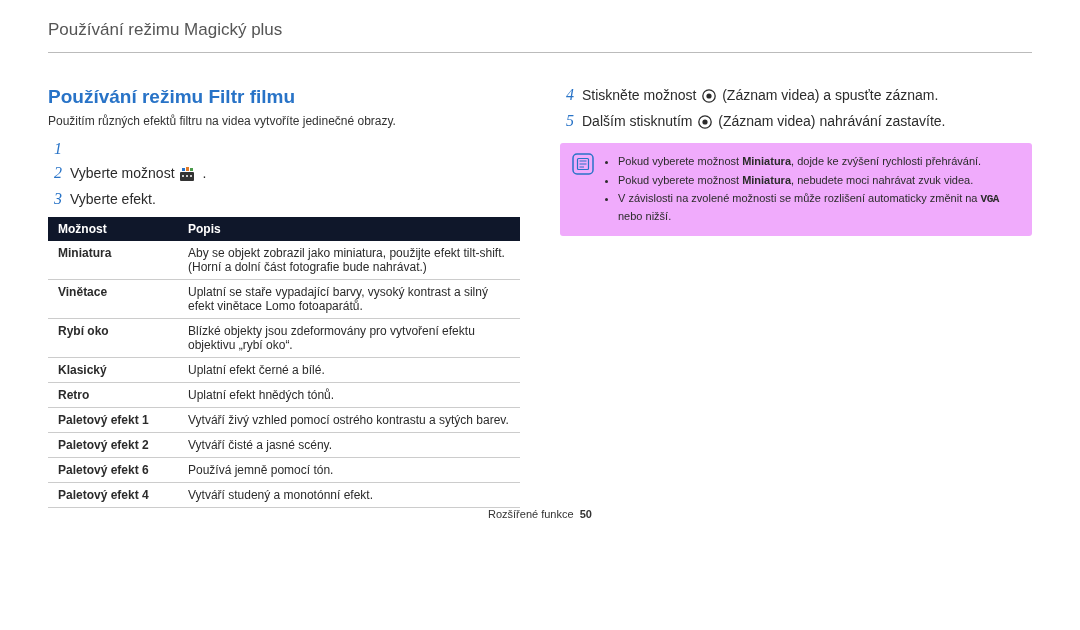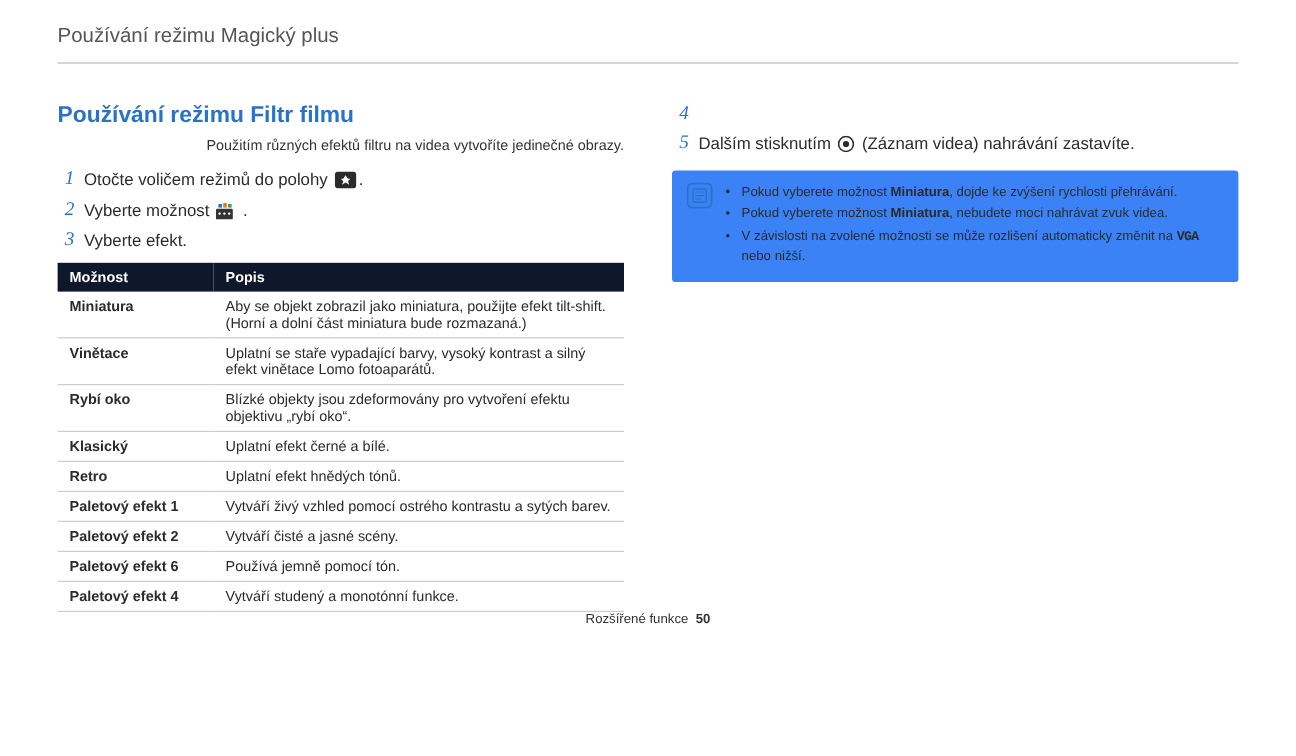--- a/index.html
+++ b/index.html
@@ -44,21 +44,20 @@
     color: #2873c7;
     font-size: 19px;
     font-weight: 600;
     margin: 0 0 6px 0;
   }
 
   .subtitle {
     font-size: 12px;
     color: #333;
     margin: 0 0 12px 0;
-    text-align: right;
   }
 
   ol.steps {
     list-style: none;
     padding: 0;
     margin: 0 0 8px 0;
   }
 
   ol.steps > li {
     display: flex;
@@ -113,21 +112,21 @@
 
   table.opts td.name {
     font-weight: 700;
     white-space: nowrap;
     width: 110px;
   }
 
   .note-box {
     display: flex;
     gap: 10px;
-    background: #3b82f6;
+    background: #f0abfc;
     border-radius: 3px;
     padding: 10px 12px;
     font-size: 11px;
     line-height: 1.5;
     margin-top: 12px;
   }
 
   .note-icon {
     flex-shrink: 0;
     width: 22px;
@@ -164,28 +163,20 @@
 
   <div class="cols">
 
     <div class="col">
       <h2 class="heading">Používání režimu Filtr filmu</h2>
       <p class="subtitle">Použitím různých efektů filtru na videa vytvoříte jedinečné obrazy.</p>
 
       <ol class="steps">
         <li>
           <span class="step-num">1</span>
-          <span class="step-text">
-            <span>Otočte voličem režimů do polohy </span><span class="icon-box">
-                <svg width="18" height="14" viewBox="0 0 18 14">
-                  <rect x="0" y="0" width="18" height="14" rx="3" fill="#2b2b2b"></rect>
-                  <polygon points="9,3 11,6 13,6 11,8 12,11 9,9 6,11 7,8 5,6 7,6" fill="#fff"></polygon>
-                </svg>
-              </span><span>.</span>
-          </span>
         </li>
         <li>
           <span class="step-num">2</span>
           <span class="step-text">
             <span>Vyberte možnost </span><span class="icon-box">
                 <svg width="20" height="14" viewBox="0 0 20 14">
                   <rect x="0" y="5" width="14" height="9" rx="1" fill="#333"></rect>
                   <circle cx="3" cy="9" r="1" fill="#fff"></circle>
                   <circle cx="7" cy="9" r="1" fill="#fff"></circle>
                   <circle cx="11" cy="9" r="1" fill="#fff"></circle>
@@ -205,21 +196,21 @@
       <table class="opts">
         <thead>
           <tr>
             <th>Možnost</th>
             <th>Popis</th>
           </tr>
         </thead>
         <tbody id="opts-body">
             <tr>
               <td class="name">Miniatura</td>
-              <td>Aby se objekt zobrazil jako miniatura, použijte efekt tilt-shift. (Horní a dolní část miniatura bude rozmazaná.)</td>
+              <td>Aby se objekt zobrazil jako miniatura, použijte efekt tilt-shift. (Horní a dolní část fotografie bude nahrávat.)</td>
             </tr>
             <tr>
               <td class="name">Vinětace</td>
               <td>Uplatní se staře vypadající barvy, vysoký kontrast a silný efekt vinětace Lomo fotoaparátů.</td>
             </tr>
             <tr>
               <td class="name">Rybí oko</td>
               <td>Blízké objekty jsou zdeformovány pro vytvoření efektu objektivu „rybí oko“.</td>
             </tr>
             <tr>
@@ -237,30 +228,38 @@
             <tr>
               <td class="name">Paletový efekt 2</td>
               <td>Vytváří čisté a jasné scény.</td>
             </tr>
             <tr>
               <td class="name">Paletový efekt 6</td>
               <td>Používá jemně pomocí tón.</td>
             </tr>
             <tr>
               <td class="name">Paletový efekt 4</td>
-              <td>Vytváří studený a monotónní funkce.</td>
+              <td>Vytváří studený a monotónní efekt.</td>
             </tr>
           </tbody>
       </table>
     </div>
 
     <div class="col">
       <ol class="steps">
         <li>
           <span class="step-num">4</span>
+          <span class="step-text">
+            <span>Stiskněte možnost </span><span class="icon-box">
+                <svg width="14" height="14" viewBox="0 0 14 14">
+                  <circle cx="7" cy="7" r="6.2" fill="none" stroke="#2b2b2b" stroke-width="1.3"></circle>
+                  <circle cx="7" cy="7" r="2.6" fill="#2b2b2b"></circle>
+                </svg>
+              </span><span> (Záznam videa) a spusťte záznam.</span>
+          </span>
         </li>
         <li>
           <span class="step-num">5</span>
           <span class="step-text">
             <span>Dalším stisknutím </span><span class="icon-box">
                 <svg width="14" height="14" viewBox="0 0 14 14">
                   <circle cx="7" cy="7" r="6.2" fill="none" stroke="#2b2b2b" stroke-width="1.3"></circle>
                   <circle cx="7" cy="7" r="2.6" fill="#2b2b2b"></circle>
                 </svg>
               </span><span> (Záznam videa) nahrávání zastavíte.</span>

